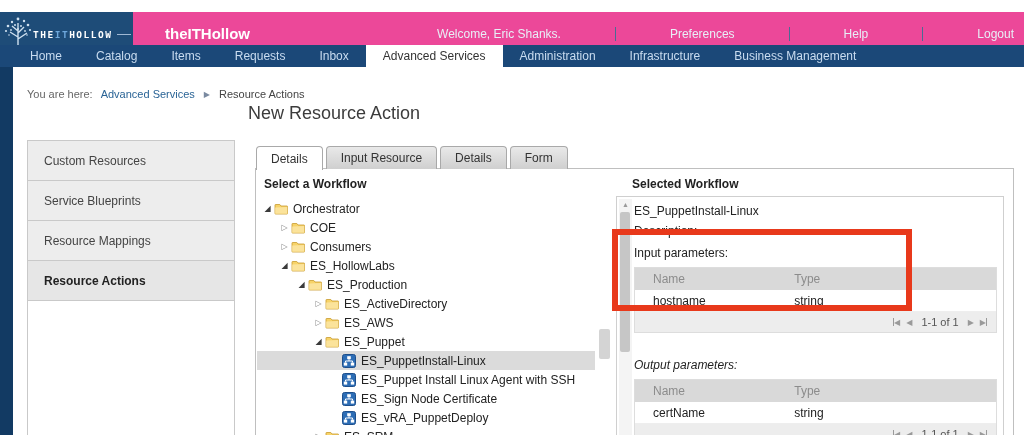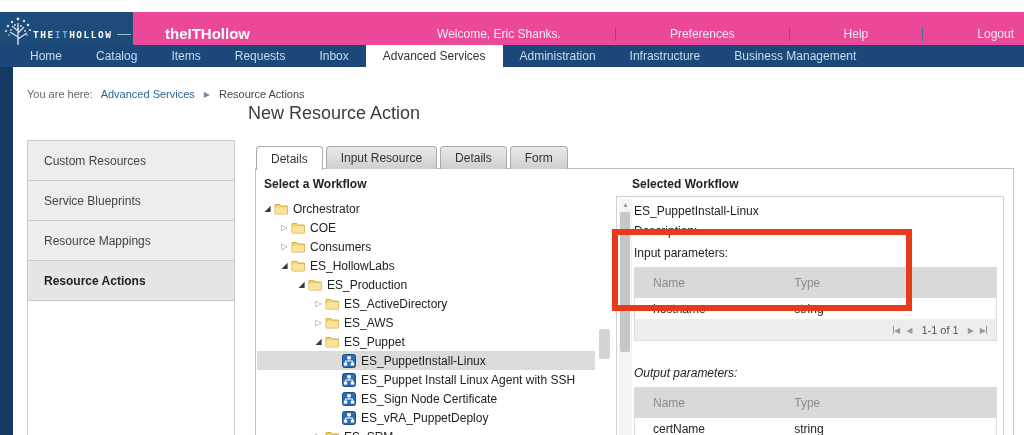--- a/index.html
+++ b/index.html
@@ -74,21 +74,21 @@
   .rp-scroll .sc-thumb { position:absolute; left:1px; top:13px; width:10px; height:140px; background:#C6C6C6; border-radius:2px; cursor:pointer; }
 
   .rp-body { position:absolute; left:17px; top:0; width:364px; }
   .field-row { display:flex; font-size:12px; color:#222; }
   .fr-name { margin-top:7px; }
   .fr-name .f-label { width:163px; }
   .fr-desc { margin-top:6px; }
   .section-label { margin-top:8px; font-size:12px; color:#222; }
 
   .param-table { width:363px; border:1px solid #DDD; margin-top:7px; font-size:12px; }
-  .pt-header { display:flex; height:30px; align-items:center; background:#D9D9D9; color:#8C8C8C; }
+  .pt-header { display:flex; height:22px; align-items:center; background:#D9D9D9; color:#8C8C8C; }
   .pt-row { display:flex; height:22px; align-items:center; background:#fff; color:#222; border-bottom:1px solid #EEE; }
   .pt-c1 { width:43%; padding-left:18px; }
   .pt-c2 { width:57%; padding-left:4px; }
   .pt-footer { display:flex; height:20px; align-items:center; justify-content:flex-end; background:#EDEDED; padding-right:6px; }
   .pager { display:flex; align-items:center; color:#555; font-size:11px; }
   .pg-btn { color:#9a9a9a; font-size:8px; margin:0 3px; cursor:pointer; display:flex; align-items:center; }
   .pg-bar { display:inline-block; width:1px; height:8px; background:#9a9a9a; }
   .pg-label { margin:0 6px; }
 
   .out-gap { margin-top:25px;font-style:italic; }

